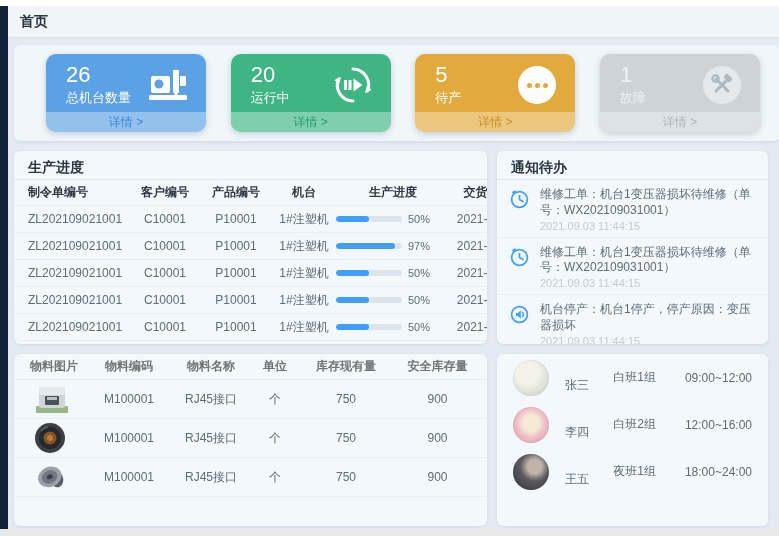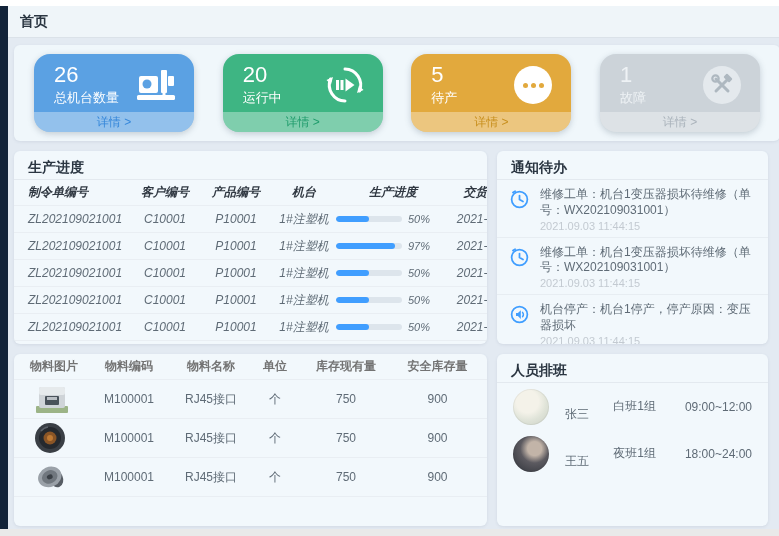--- a/index.html
+++ b/index.html
@@ -11,22 +11,22 @@
   .app { position:absolute; left:8px; top:0; width:778px; height:529px; background:#e3eaf2; }
 
   .top-white { height:6px; background:#ffffff; }
   .tabbar { height:32px; background:#eff5f9; border-bottom:1px solid #dbe2e9; display:flex; align-items:center; padding:0 12px; }
   .tabbar .tab-label { font-size:14px; font-weight:bold; color:#2b3642; }
 
   
   .cards-panel { margin:7px 6px 0; height:96px; background:#f0f7fb; border-radius:6px;
                  box-shadow:0 1px 3px rgba(90,110,130,.12); display:flex; justify-content:space-between;
                  padding:9px 20px; }
-  .stat-card { width:160px; border-radius:16px; display:flex; flex-direction:column; color:#fff;
-               box-shadow:0 2px 6px rgba(60,80,100,.25); overflow:hidden; cursor:pointer; }
+  .stat-card { width:160px; border-radius:10px; display:flex; flex-direction:column; color:#fff;
+               box-shadow:0 2px 6px rgba(60,80,100,.25); overflow:hidden; cursor:pointer;margin-left:12px; }
   .stat-card .body { flex:1; display:flex; align-items:center; justify-content:space-between; padding:4px 16px 0 20px; }
   .stat-card .nums .value { font-size:22px; line-height:24px; }
   .stat-card .nums .label { font-size:13px; margin-top:2px; white-space:nowrap; }
   .stat-card .footer { height:20px; background:rgba(255,255,255,.34); font-size:12px; text-align:center; line-height:20px; }
   .c-blue   { background:#5ba1e3; } .c-blue .footer   { color:#3587da; }
   .c-green  { background:#3eb583; } .c-green .footer  { color:#1f9c6c; }
   .c-orange { background:#e2a93d; } .c-orange .footer { color:#c88f1d; }
   .c-gray   { background:#ccd3d9; } .c-gray .footer   { color:#aab3bb; }
   .c-gray .nums { color:#eef2f5; }
   .icon-wrap { width:44px; height:44px; display:flex; align-items:center; justify-content:center; }
@@ -37,21 +37,21 @@
   
   .grid { display:grid; grid-template-columns:473px 271px; gap:10px; margin:10px 6px 0; }
   .panel { background:#f2f8fc; border-radius:6px; box-shadow:0 1px 3px rgba(90,110,130,.12); overflow:hidden; }
   .p-top { height:193px; } .p-bottom { height:172px; }
   .panel-title { height:29px; padding:8px 14px 0; font-size:14px; font-weight:bold; color:#2b3642; border-bottom:1px solid #e3e9ef; }
 
   
   .pp-header,.pp-row { display:grid; grid-template-columns:110px 70px 72px 64px 114px 75px; align-items:center; padding:0 6px; font-size:12px; border-bottom:1px solid #e9eef3; }
   .pp-header { height:26px; color:#303842; font-weight:bold; }
   .pp-row { height:27px; color:#5f6b76; }
-  .pp-header>div,.pp-row>div { text-align:center;font-style:italic; }
+  .pp-header>div,.pp-row>div { text-align:center; }
   .pp-header>div:first-child,.pp-row>div:first-child { text-align:left; padding-left:8px; }
   .prog-cell { display:flex; align-items:center; justify-content:flex-start; gap:6px; }
   .bar { width:66px; height:6px; background:#dde5ec; border-radius:3px; overflow:hidden; }
   .fill { height:100%; background:#409eff; border-radius:3px; }
   .prog-label { font-size:11px; color:#5f6b76; }
 
   
   .notif-item { display:flex; gap:9px; padding:7px 12px 5px; border-bottom:1px solid #e7edf2; cursor:pointer; }
   .notif-item:last-child { border-bottom:none; }
   .notif-icon { flex:0 0 22px; padding-top:2px; }
@@ -357,29 +357,34 @@
         </div>
         <div>M100001</div>
         <div>RJ45接口</div>
         <div>个</div>
         <div>750</div>
         <div>900</div>
       </div>
     </div>
 
     <div class="panel p-bottom">
-      <div class="panel-title">人员排班</div>
 
       <div class="person-row">
         <div class="avatar av-1"></div>
         <div class="p-name">张三</div>
         <div class="p-shift">白班1组</div>
         <div class="p-time">09:00~12:00</div>
       </div>
       <div class="person-row">
+        <div class="avatar av-2"></div>
+        <div class="p-name">李四</div>
+        <div class="p-shift">白班2组</div>
+        <div class="p-time">12:00~16:00</div>
+      </div>
+      <div class="person-row">
         <div class="avatar av-3"></div>
         <div class="p-name">王五</div>
         <div class="p-shift">夜班1组</div>
         <div class="p-time">18:00~24:00</div>
       </div>
     </div>
 
   </div>
 </div>
 

